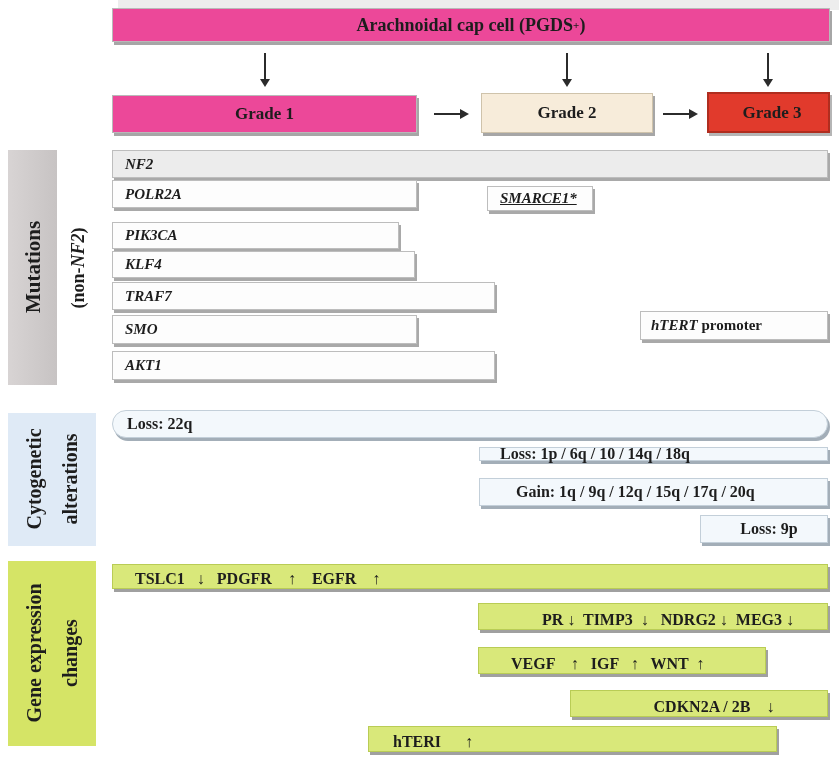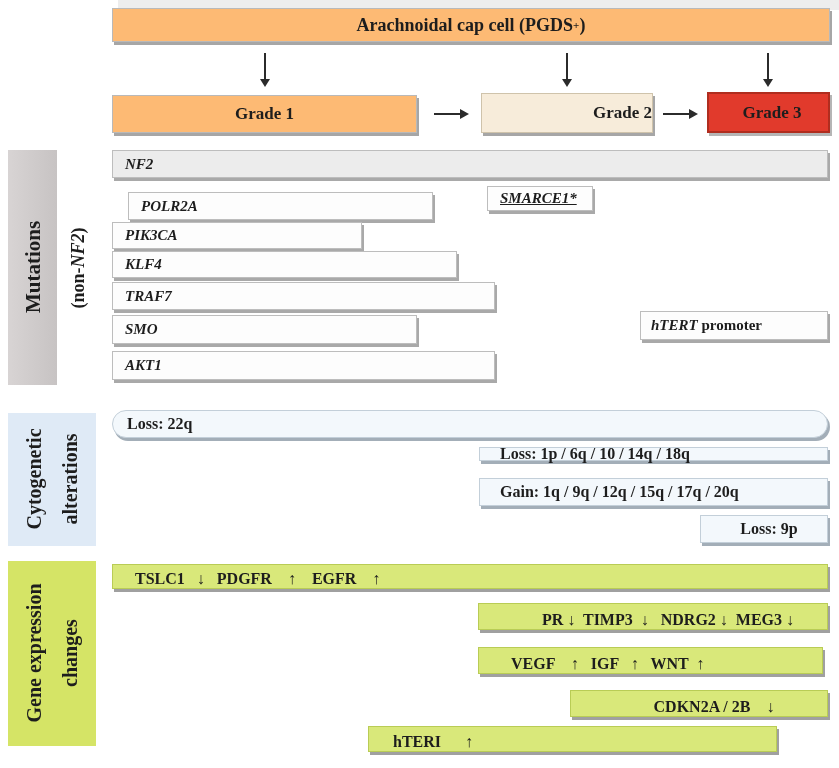--- a/index.html
+++ b/index.html
@@ -9,25 +9,25 @@
   
   .bar{position:absolute;box-sizing:border-box;display:flex;align-items:center;
        background:#fdfdfd;border:1px solid #bdbdbd;
        box-shadow:2px 3px 0 #a9a9a9;font-weight:bold;font-size:15px;padding-left:30px;}
   .bar span{white-space:pre;}
   .italic{font-style:italic;}
   
   .topstrip{background:#dedede;opacity:.55;}
   
   .hbox{position:absolute;box-sizing:border-box;display:flex;align-items:center;justify-content:center;
-        background:#fdba74;border:1px solid #b9b9b9;box-shadow:2px 3px 0 #a6a6a6;
+        background:#ec4899;border:1px solid #b9b9b9;box-shadow:2px 3px 0 #a6a6a6;
         font-weight:bold;}
   .title-box{font-size:18px;}
   .grade-box{font-size:17px;}
-  .grade2{background:#f7ecda;border-color:#cfc3ab;justify-content:flex-end;}
+  .grade2{background:#f7ecda;border-color:#cfc3ab;}
   .grade3{background:#e13a2c;border:2px solid #b02d1f;box-shadow:2px 3px 0 #b5b5b5;padding-left:7px;}
   sup{font-size:11px;vertical-align:super;line-height:0;}
   
   .varrow{position:absolute;width:10px;height:34px;}
   .varrow .stem{position:absolute;left:50%;top:0;transform:translateX(-50%);
                 width:2px;height:26px;background:#2b2b2b;}
   .varrow .head{position:absolute;left:50%;top:26px;transform:translateX(-50%);
                 width:0;height:0;border-left:5px solid transparent;
                 border-right:5px solid transparent;border-top:8px solid #2b2b2b;}
   .harrow{position:absolute;width:35px;height:10px;}
@@ -97,30 +97,30 @@
 <div class="vlabel-text" style="left:33px;top:267px;width:235px;height:48px;font-size:21px;">
   <span class="line">Mutations</span>
 </div>
 <div class="vlabel-text" style="left:78px;top:268px;width:220px;height:40px;font-size:18px;">
   <span class="line"><span>(non-</span><span class="italic">NF2</span><span>)</span></span>
 </div>
 
 <div class="bar mut-bar nf2-bar" style="left:112px;top:150px;width:716px;height:28px;">
   <span>NF2</span>
 </div>
-<div class="bar mut-bar" style="left:112px;top:192px;width:305px;height:28px;margin-left:16px;">
+<div class="bar mut-bar" style="left:112px;top:180px;width:305px;height:28px;">
   <span>POLR2A</span>
 </div>
 <div class="bar mut-bar" style="left:487px;top:186px;width:106px;height:25px;text-decoration:underline;">
   <span>SMARCE1*</span>
 </div>
-<div class="bar mut-bar" style="left:112px;top:222px;width:250px;height:27px;text-align:center;">
+<div class="bar mut-bar" style="left:112px;top:222px;width:287px;height:27px;text-align:center;">
   <span>PIK3CA</span>
 </div>
-<div class="bar mut-bar" style="left:112px;top:251px;width:345px;height:27px;">
+<div class="bar mut-bar" style="left:112px;top:251px;width:303px;height:27px;">
   <span>KLF4</span>
 </div>
 <div class="bar mut-bar" style="left:112px;top:282px;width:383px;height:28px;">
   <span>TRAF7</span>
 </div>
 <div class="bar mut-bar" style="left:112px;top:315px;width:305px;height:29px;text-align:center;">
   <span>SMO</span>
 </div>
 <div class="bar" style="left:640px;top:311px;width:188px;height:29px;padding-left:10px;">
   <span class="italic">hTERT</span>
@@ -135,40 +135,40 @@
   <span class="line">Cytogenetic</span>
   <span class="line">alterations</span>
 </div>
 
 <div class="bar cyto-bar" style="left:112px;top:410px;width:716px;height:28px;border-radius:14px;">
   <span>Loss: 22q</span>
 </div>
 <div class="bar cyto-bar" style="left:479px;top:447px;width:349px;height:14px;padding-left:20px;">
   <span>Loss: 1p / 6q / 10 / 14q / 18q</span>
 </div>
-<div class="bar cyto-bar" style="left:479px;top:478px;width:349px;height:28px;padding-left:20px;">
+<div class="bar cyto-bar" style="left:479px;top:478px;width:349px;height:28px;padding-left:36px;">
   <span>Gain: 1q / 9q / 12q / 15q / 17q / 20q</span>
 </div>
 <div class="bar cyto-bar" style="left:700px;top:515px;width:128px;height:28px;padding-left:10px;justify-content:center;">
   <span>Loss: 9p</span>
 </div>
 
 <div class="label-box expr-label-bg" style="left:8px;top:561px;width:88px;height:185px;"></div>
 <div class="vlabel-text" style="left:52px;top:653px;width:185px;height:88px;font-size:20px;line-height:36px;">
   <span class="line">Gene expression</span>
   <span class="line">changes</span>
 </div>
 
 <div class="bar expr-bar" style="left:112px;top:564px;width:716px;height:25px;padding-left:22px;">
   <span>TSLC1   ↓   PDGFR    ↑    EGFR    ↑</span>
 </div>
 <div class="bar expr-bar" style="left:478px;top:603px;width:350px;height:27px;justify-content:center;">
   <span>PR ↓  TIMP3  ↓   NDRG2 ↓  MEG3 ↓</span>
 </div>
-<div class="bar expr-bar" style="left:478px;top:647px;width:345px;height:27px;padding-left:32px;">
+<div class="bar expr-bar" style="left:478px;top:647px;width:288px;height:27px;padding-left:32px;">
   <span>VEGF    ↑   IGF   ↑   WNT  ↑</span>
 </div>
 <div class="bar expr-bar" style="left:570px;top:690px;width:258px;height:27px;justify-content:center;">
   <span>CDKN2A / 2B    ↓</span>
 </div>
 <div class="bar expr-bar" style="left:368px;top:726px;width:409px;height:26px;padding-left:24px;">
   <span>hTERI      ↑</span>
 </div>
 
 </body></html>

